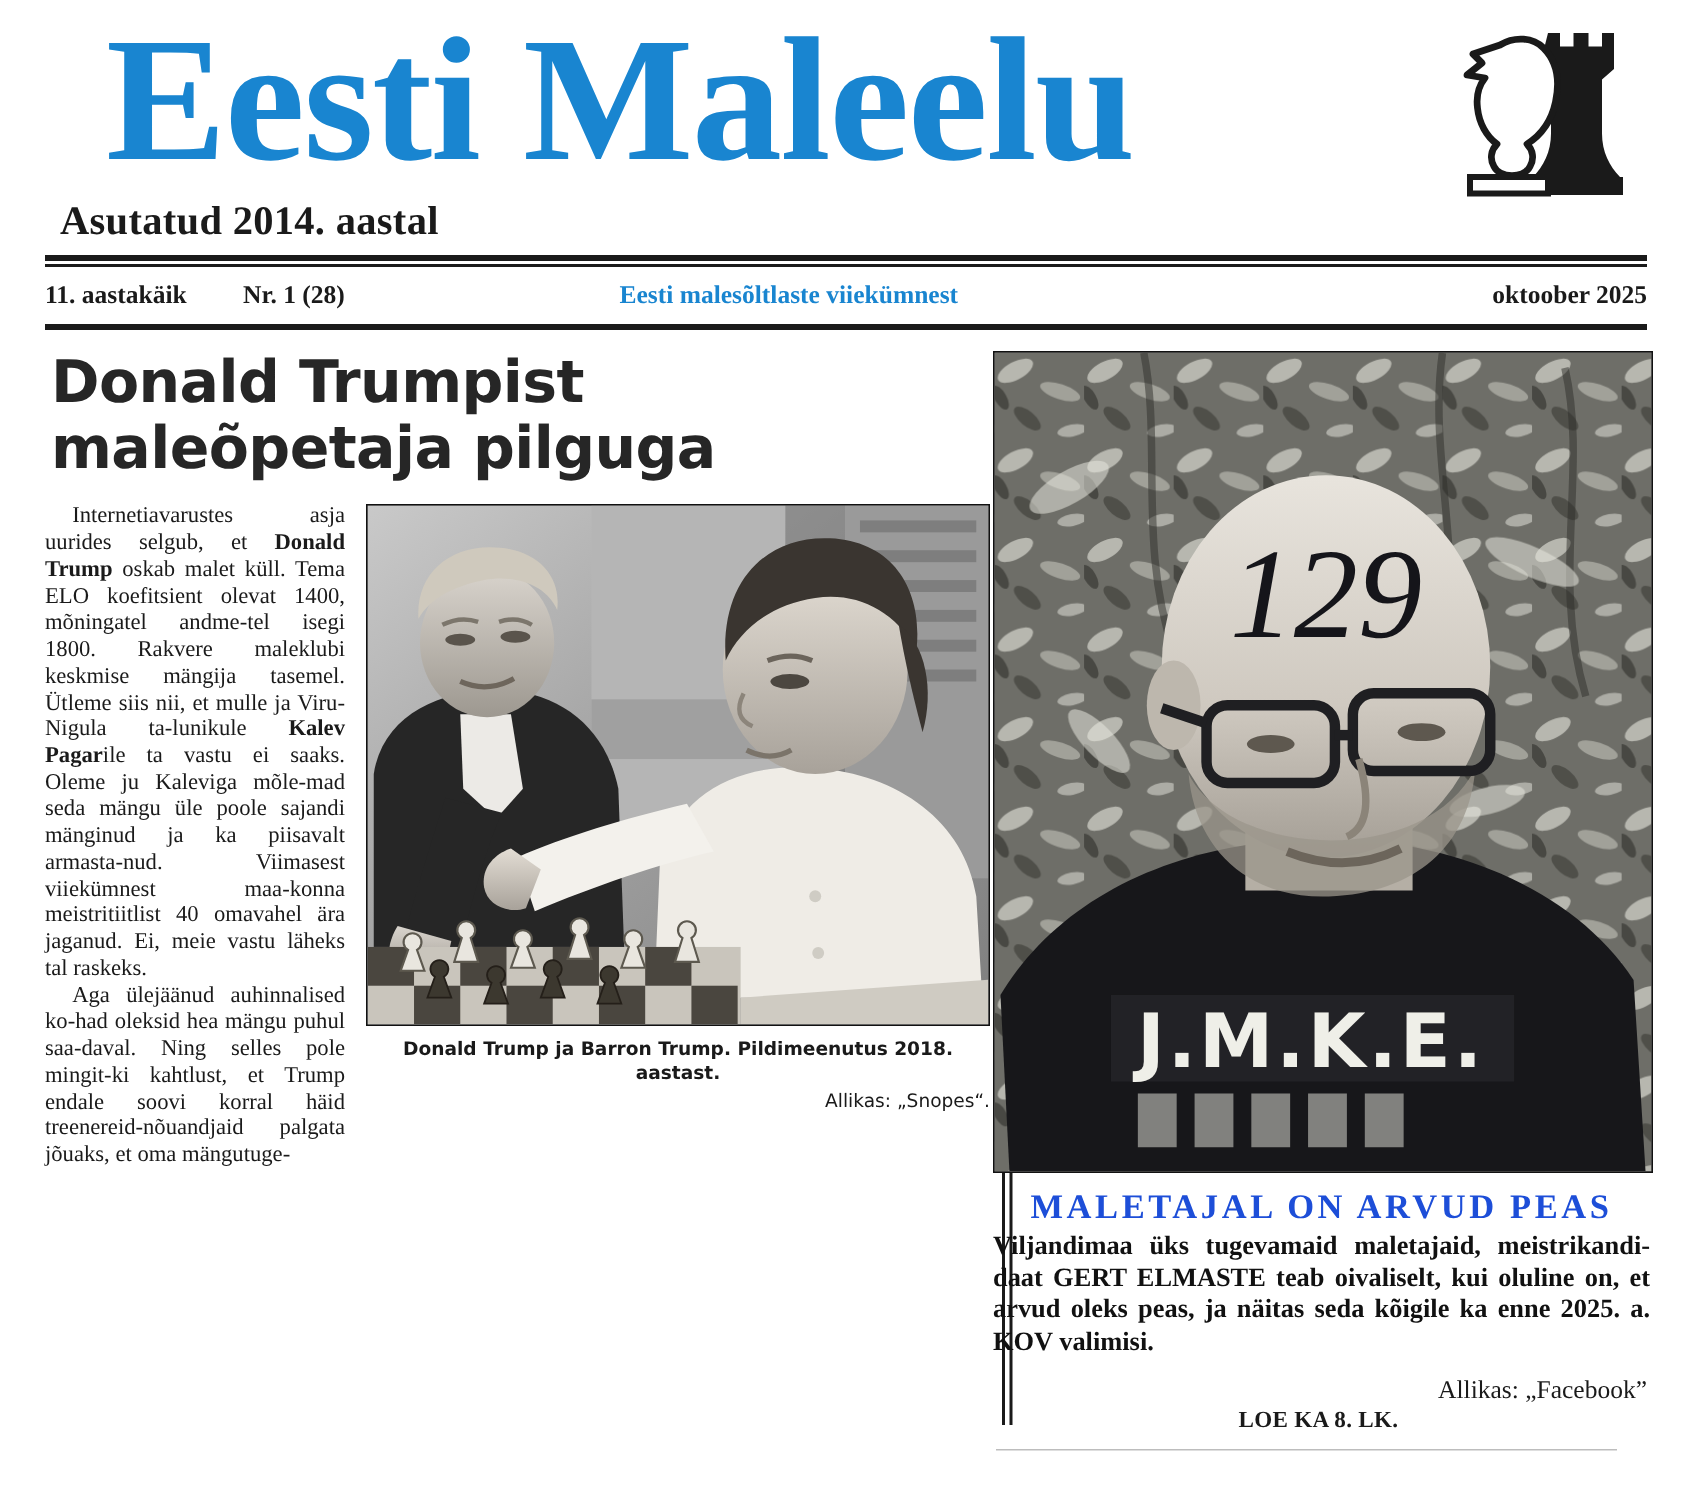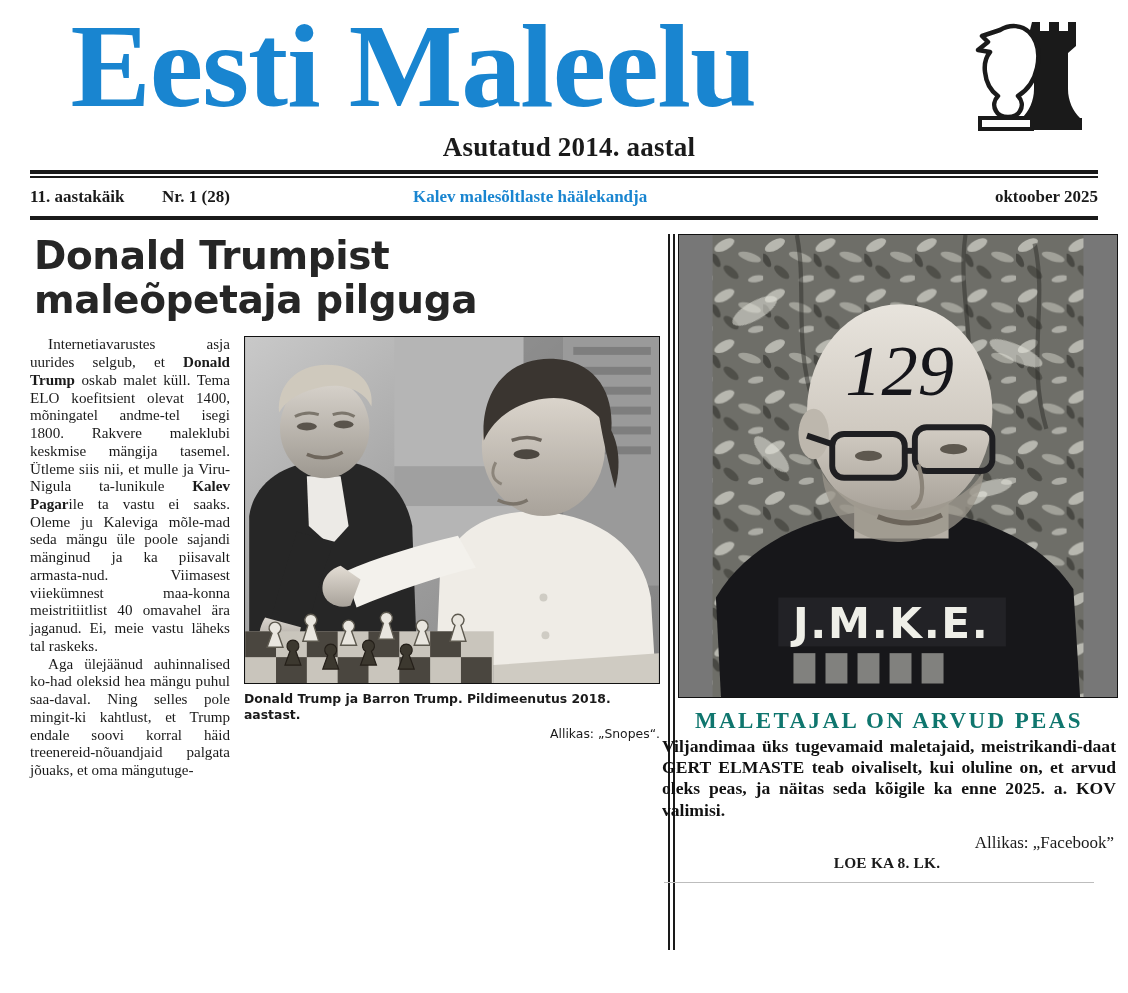--- a/index.html
+++ b/index.html
@@ -40,21 +40,20 @@
   .logo-wrap {
     position: absolute;
     right: 32px;
     top: 12px;
     width: 136px;
     height: 122px;
   }
   .logo-wrap svg { display: block; width: 100%; height: 100%; }
 
   .founded {
-    text-align: center;
     font-family: "Liberation Serif", serif;
     font-weight: bold;
     font-size: 27px;
     letter-spacing: 0.2px;
     margin: 6px 0 0 0;
     color: #1a1a1a;
   }
 
   
   .rule-thick {
@@ -149,48 +148,49 @@
     background: #8c8c8c;
   }
   .photo-frame svg { display:block; width:100%; height:100%; }
   .caption {
     font-family: "DejaVu Sans", sans-serif;
     font-weight: bold;
     font-size: 12.4px;
     line-height: 1.25;
     margin-top: 7px;
     color: #1a1a1a;
+    text-align: center;
   }
   .caption-src {
     font-family: "DejaVu Sans", sans-serif;
     font-weight: normal;
     font-size: 12.4px;
     text-align: right;
     margin-top: 4px;
     color: #1a1a1a;
   }
 
   
   .rphoto {
-    width: 440px; height: 464px;
+    width: 440px; height: 548px;
     border: 1.5px solid #111;
     overflow: hidden;
     background: #777;
-    margin-left: 18px;
+    margin-left: 2px;
   }
   .rphoto svg { display:block; width:100%; height:100%; }
 
   .side-head {
     font-family: "Liberation Serif", serif;
     font-weight: bold;
     font-size: 23px;
     letter-spacing: 2.4px;
     text-align: center;
     margin: 10px 0 2px 0;
-    color: #0f766e;
+    color: #1d4ed8;
   }
   .side-lead {
     font-family: "Liberation Serif", serif;
     font-weight: bold;
     font-size: 17.6px;
     line-height: 1.22;
     text-align: justify;
     margin: 0 2px 0 2px;
     color: #111;
   }
@@ -236,21 +236,21 @@
 
     <div class="founded">Asutatud 2014. aastal</div>
   </div>
 
   <div class="rule-thick"></div>
   <div class="rule-thin"></div>
 
   <div class="folio">
     <span class="folio-year">11. aastakäik</span>
     <span class="folio-num">Nr. 1 (28)</span>
-    <span class="folio-tag">Kalev malesõltlaste häälekandja</span>
+    <span class="folio-tag">Eesti malesõltlaste viiekümnest</span>
     <span class="folio-date">oktoober 2025</span>
   </div>
 
   <div class="rule-bottom"></div>
 
   <div class="content">
 
     <div class="left-block">
 
       <div class="headline">

